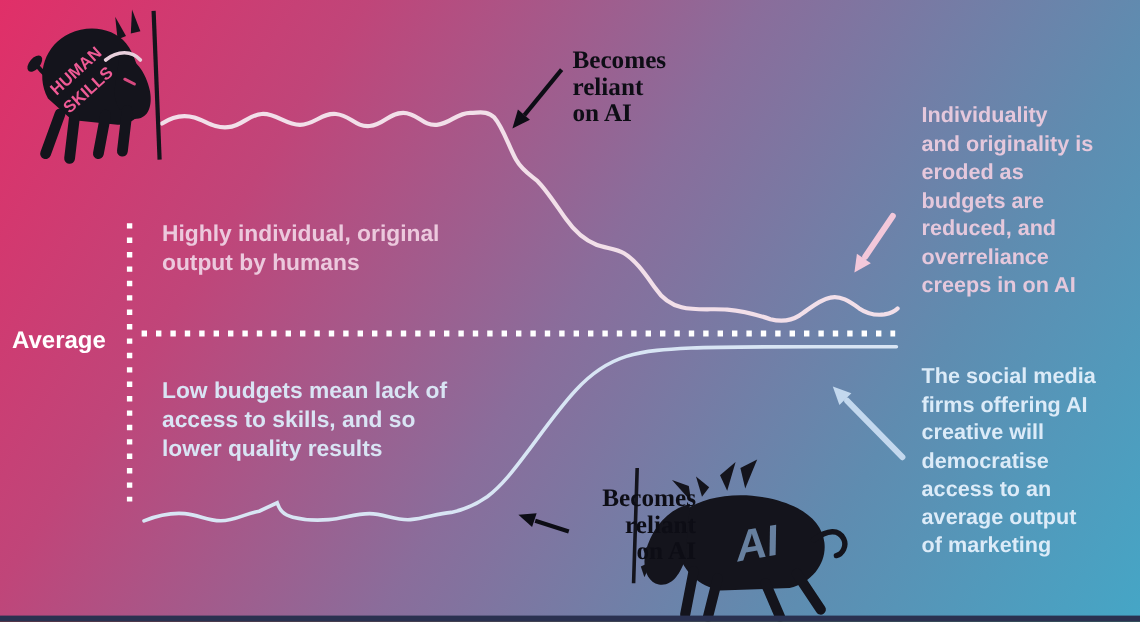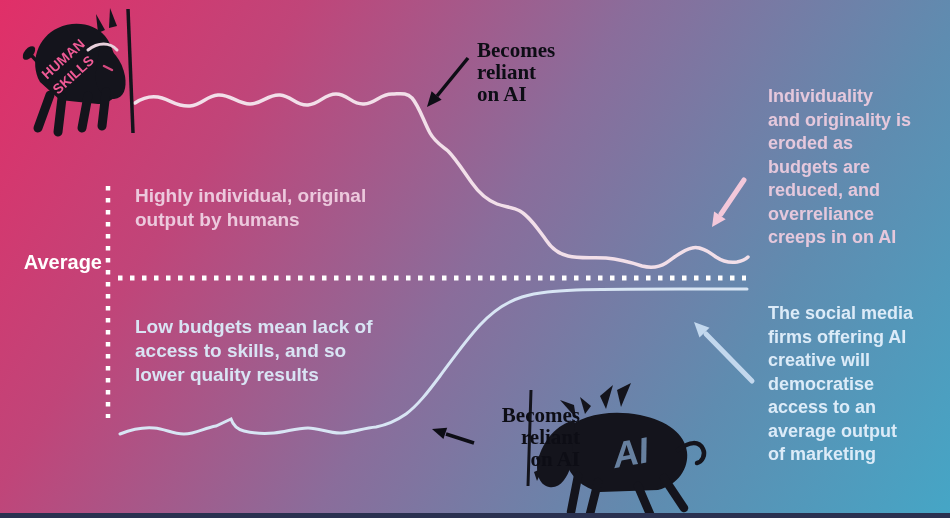--- a/index.html
+++ b/index.html
@@ -11,21 +11,21 @@
   .overlay{position:absolute;left:0;top:0;width:950px;height:518px;}
   .note{position:absolute;white-space:pre-line;line-height:24px;font-size:19px;}
   .note-left-top{left:135px;top:184px;color:#ecc9dd;}
   .note-left-bottom{left:135px;top:315px;color:#d9e4f4;}
   .note-right{width:185px;font-size:18px;line-height:23.5px;}
   .note-right-top{left:768px;top:85px;color:#e5c8dc;}
   .note-right-bottom{left:768px;top:302px;color:#dcebf8;}
   .annotation{position:absolute;white-space:pre-line;color:#0d0d15;font-size:21px;line-height:22px;font-family:Liberation Serif, serif;}
   .annotation-top{left:477px;top:39px;}
   .annotation-bottom{left:450px;top:404px;width:130px;text-align:right;}
-  .average-label{position:absolute;left:10px;top:251px;width:92px;text-align:right;color:#ffffff;font-size:20px;line-height:22px;}
+  .average-label{position:absolute;left:10px;top:273px;width:92px;text-align:left;color:#ffffff;font-size:20px;line-height:22px;}
   .bottom-bar{position:absolute;left:0;bottom:0;width:950px;height:5px;background:#2a3150;}
 </style>
 </head>
 <body>
 
 <div class="stage">
 
   <svg class="overlay" viewBox="0 0 950 518">
 
     <line x1="108" y1="186" x2="108" y2="418" stroke="#ffffff" stroke-width="4.5" stroke-dasharray="4.5 7.5"></line>

